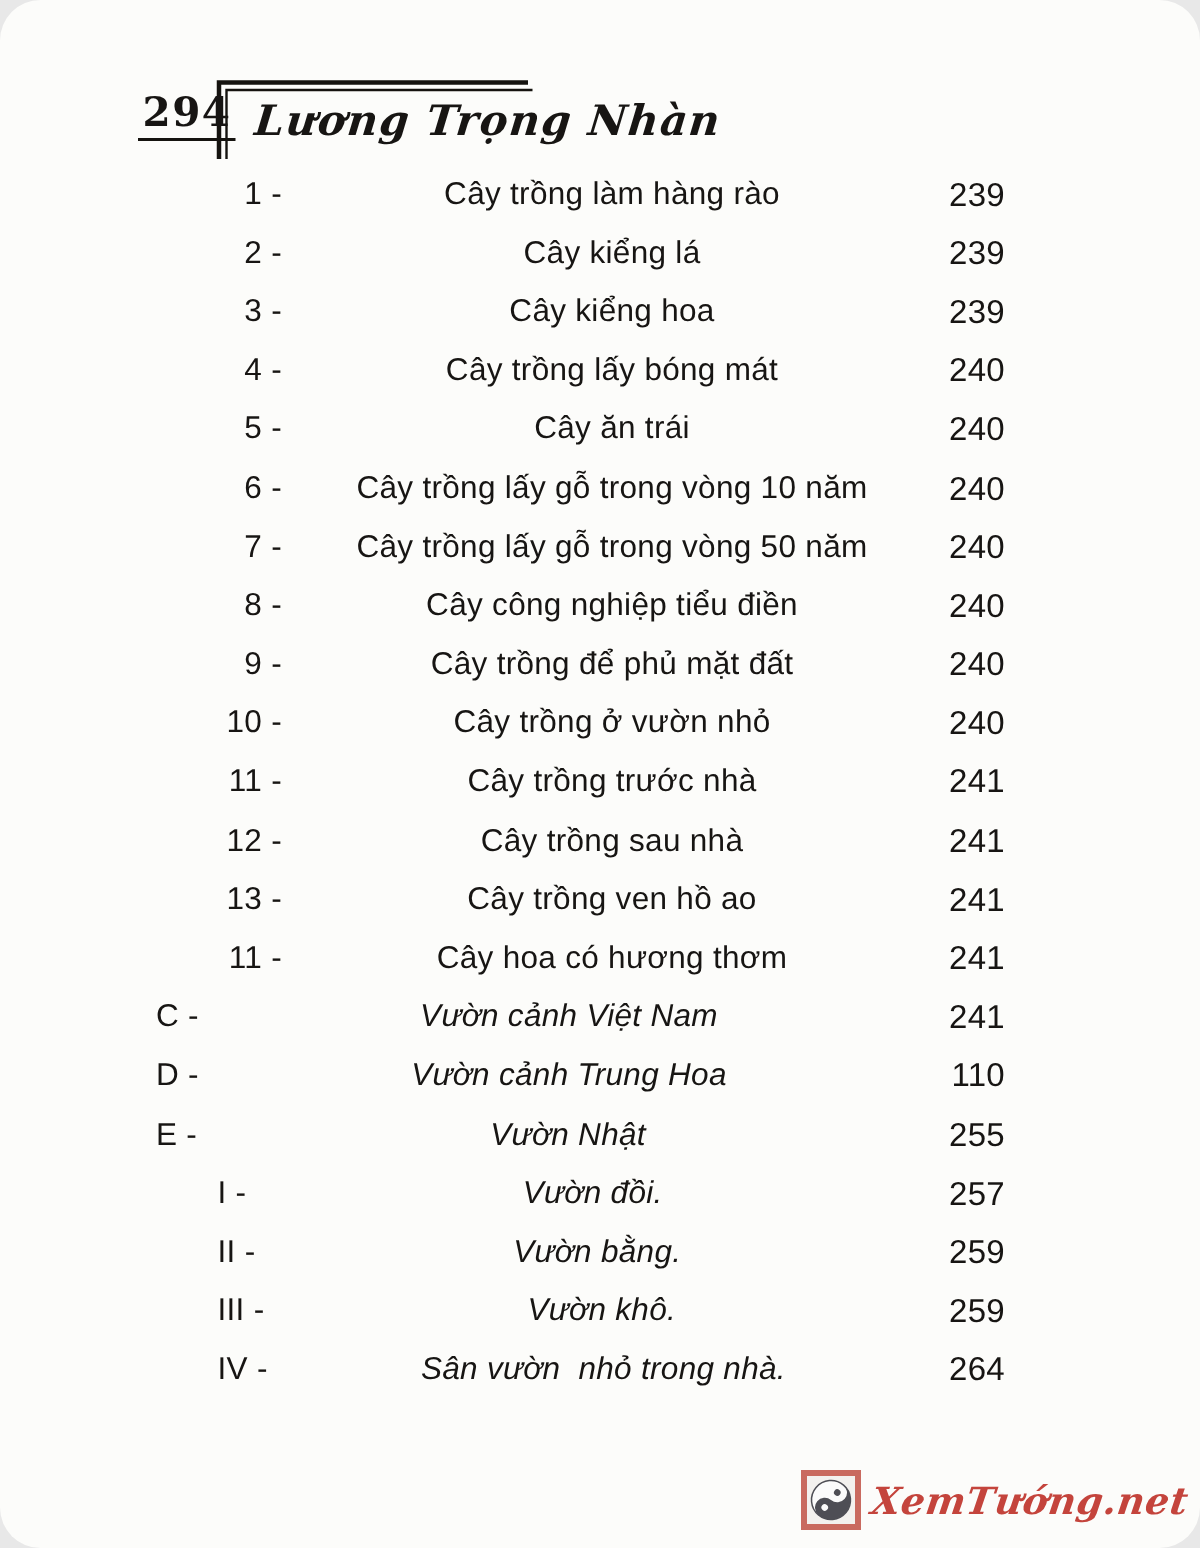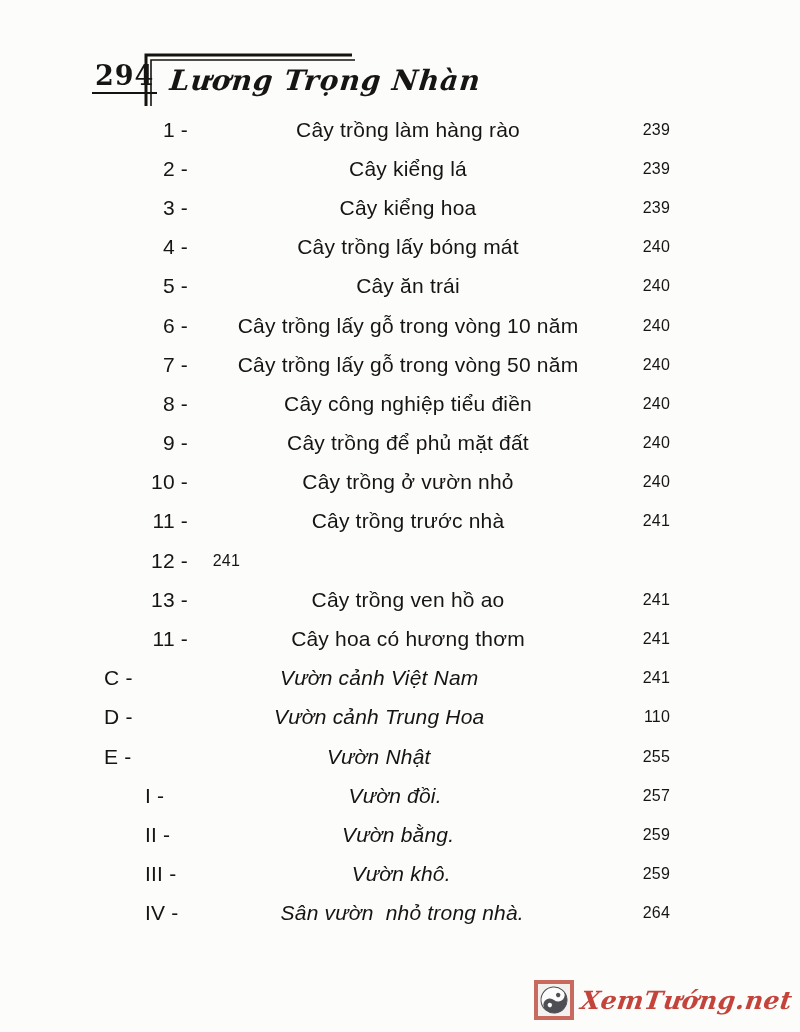--- a/index.html
+++ b/index.html
@@ -1,19 +1,19 @@
 <!DOCTYPE html>
 <html><head>
 <meta charset="utf-8">
 <style>
   html,body { margin:0; padding:0; background:#e8e8e8; }
   .page {
     position:relative; width:800px; height:1032px; margin:0 auto;
     background:#fcfcfa; overflow:hidden;
-    font-family:"Liberation Sans", sans-serif; color:#171513;
+    font-family:"Liberation Sans", sans-serif; color:#171513;border-radius:27px;
   }
   
   .folio {
     position:absolute; left:92px; top:60px;
     font-family:"DejaVu Serif", serif; font-size:27px; font-weight:bold;
     letter-spacing:1px; padding:0 3px 1px 3px;
     border-bottom:2px solid #15130f;
   }
   .ornament { position:absolute; left:84px; top:48px; }
   .running-title {
@@ -23,21 +23,21 @@
   }
   
   .toc { position:absolute; top:110px; left:0; right:0; }
   .row { height:39.2px; display:flex; align-items:center; font-size:21px; letter-spacing:0.2px; }
   .row .label { white-space:pre; }
   .row.lvl-num  .label { margin-left:140px; width:48px; text-align:right; }
   .row.lvl-section .label { margin-left:104px; }
   .row.lvl-roman   .label { margin-left:145px; }
   .row .title { flex:1; margin-left:10px; white-space:pre;text-align:center; }
   .row.lvl-section .title, .row.lvl-roman .title { margin-left:8px;font-style:italic; }
-  .row .page-num { width:52px; text-align:right; margin-right:130px; font-size:16px; }
+  .row .page-num { width:52px; text-align:right; margin-right:130px; font-size:22px; }
   
   .watermark { position:absolute; right:8px; bottom:12px; display:flex; align-items:center; gap:7px; }
   .watermark .wm-text {
     font-family:"DejaVu Serif", serif; font-style:italic; font-weight:bold;
     font-size:25px; letter-spacing:0.5px; transform:skewX(-8deg);
   }
 </style>
 </head>
 <body>
 
@@ -101,20 +101,21 @@
       <span class="title">Cây trồng ở vườn nhỏ</span>
       <span class="page-num">240</span>
     </div>
       <div class="row lvl-num">
       <span class="label">11 -</span>
       <span class="title">Cây trồng trước nhà</span>
       <span class="page-num">241</span>
     </div>
       <div class="row lvl-num">
       <span class="label">12 -</span>
+      <span class="title">Cây trồng sau nhà</span>
       <span class="page-num">241</span>
     </div>
       <div class="row lvl-num">
       <span class="label">13 -</span>
       <span class="title">Cây trồng ven hồ ao</span>
       <span class="page-num">241</span>
     </div>
       <div class="row lvl-num">
       <span class="label">11 -</span>
       <span class="title">Cây hoa có hương thơm</span>

